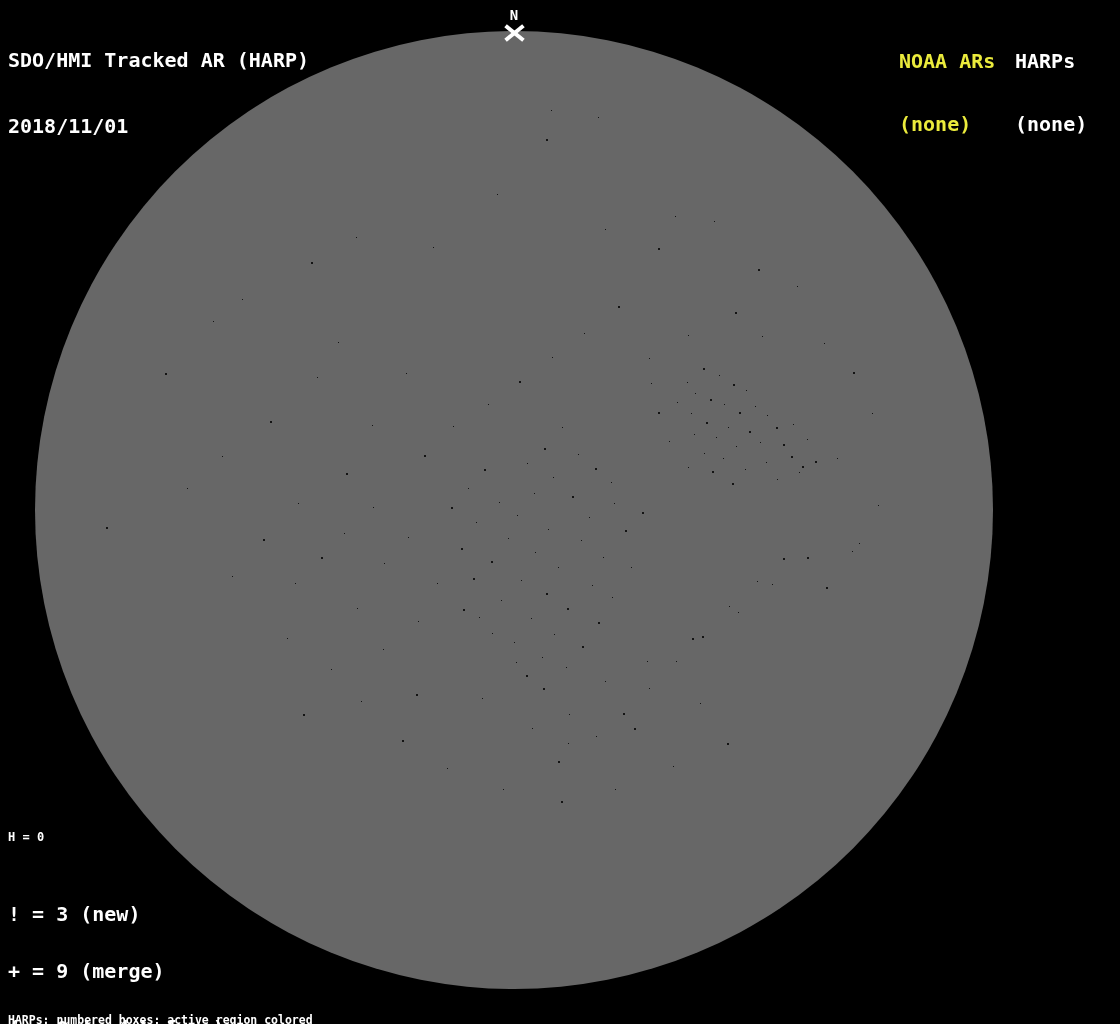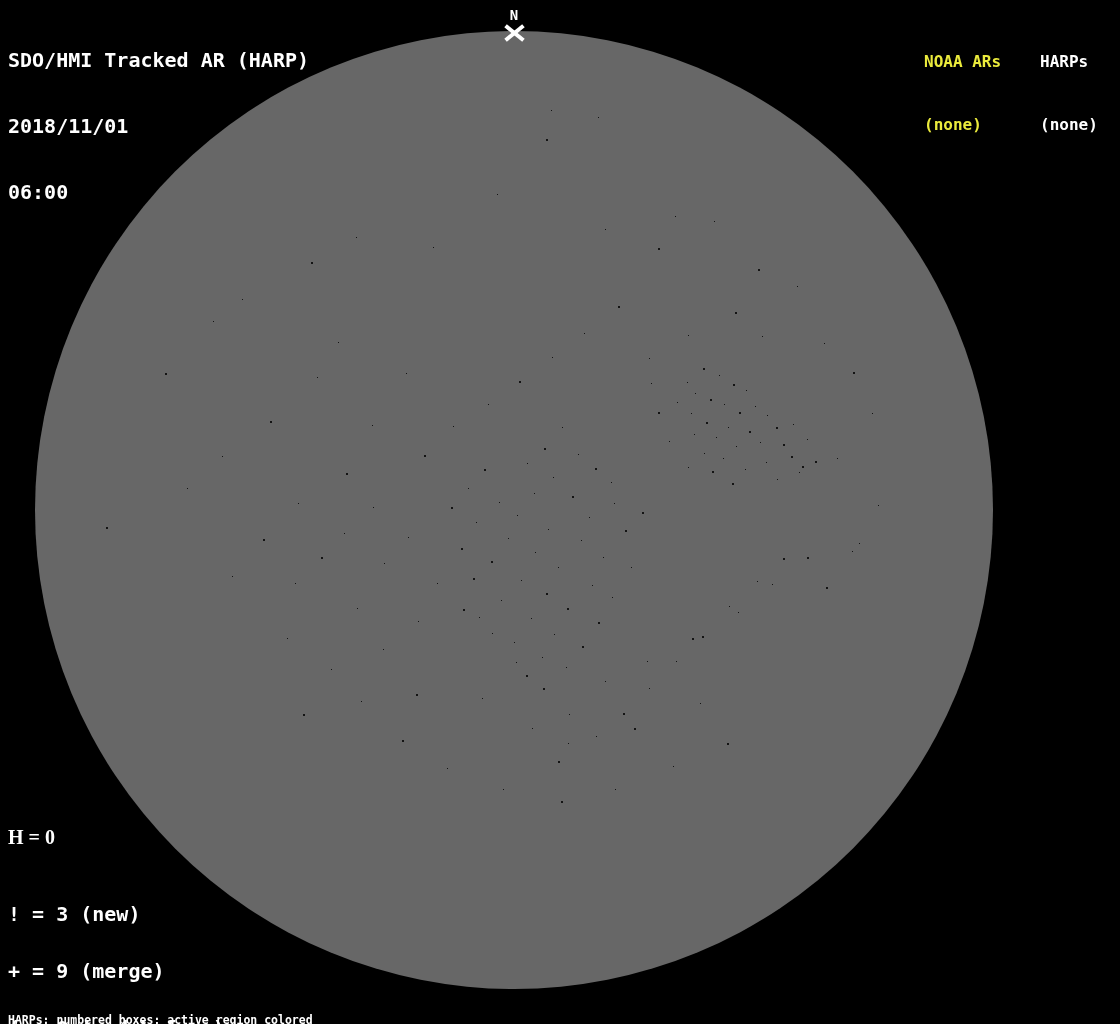--- a/index.html
+++ b/index.html
@@ -10,24 +10,24 @@
   }
   .disk{position:absolute;border-radius:50%;background:#676767;}
   .speckle-layer{position:absolute;left:0;top:0;width:100%;height:100%;}
   .speckle{position:absolute;display:block;background:#141414;}
   .title-block{position:absolute;left:8px;top:5px;font-size:20px;line-height:22px;white-space:pre;}
   .north-label{position:absolute;left:505px;top:8px;width:18px;text-align:center;font-size:14px;line-height:14px;}
   .cross{position:absolute;left:504px;top:25px;width:21px;height:17px;}
   .cross i{position:absolute;left:-1px;top:6px;width:23px;height:4px;background:#fff;display:block;}
   .cross i.b1{transform:rotate(39deg);}
   .cross i.b2{transform:rotate(-39deg);}
-  .tr-col{position:absolute;top:9px;font-size:16px;line-height:21px;white-space:pre;margin-left:25px;}
+  .tr-col{position:absolute;top:9px;font-size:20px;line-height:21px;white-space:pre;}
   .tr-noaa{left:899px;color:#ebeb3c;}
   .tr-harps{left:1015px;color:#ffffff;}
-  .counter-total{position:absolute;left:8px;top:828px;font-size:20px;line-height:19px;white-space:pre;font-family:Liberation Serif, serif;}
+  .counter-total{position:absolute;left:8px;top:828px;font-size:12px;line-height:19px;white-space:pre;}
   .legend{position:absolute;left:8px;top:867px;font-size:20px;line-height:19px;white-space:pre;}
   .footnotes{position:absolute;left:8px;top:990px;font-size:11.5px;line-height:12.2px;white-space:pre;}
 </style>
 </head>
 <body>
 
 <div class="canvas">
 
   <div class="disk" style="left: 35px; top: 31px; height: 958px; width: 958px; background: rgb(103, 103, 103);"></div>
   <div class="speckle-layer">
@@ -206,21 +206,20 @@
       <i class="speckle" style="height: 1px; width: 1px; left: 700px; top: 703px;"></i>
       <i class="speckle" style="height: 1px; width: 1px; left: 361px; top: 701px;"></i>
       <i class="speckle" style="height: 2px; width: 2px; left: 416px; top: 694px;"></i>
       <i class="speckle" style="height: 1px; width: 1px; left: 384px; top: 563px;"></i>
       <i class="speckle" style="height: 1px; width: 1px; left: 408px; top: 537px;"></i>
     </div>
 
   <div class="title-block">
     <div>SDO/HMI Tracked AR (HARP)</div>
     <div>2018/11/01</div>
-    <div>06:00</div>
   </div>
 
   <div class="north-label">N</div>
   <div class="cross">
     <i class="b1"></i>
     <i class="b2"></i>
   </div>
 
   <div class="tr-col tr-noaa">
     <div>NOAA ARs</div>

